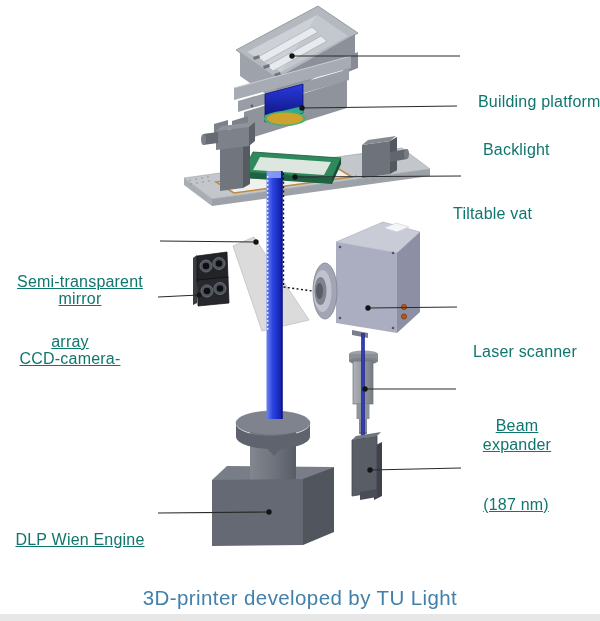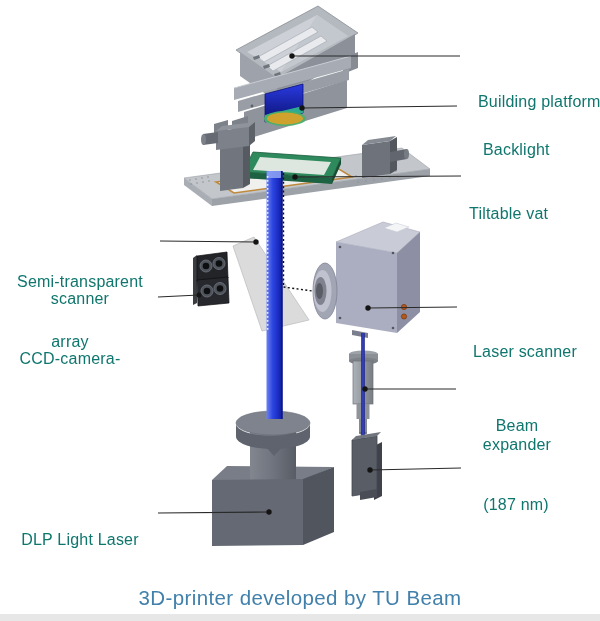--- a/index.html
+++ b/index.html
@@ -1,26 +1,26 @@
 <!DOCTYPE html>
 <html><head>
 <meta charset="utf-8">
 <style>
   html,body{margin:0;padding:0;background:#ffffff;}
   .stage{position:relative;width:600px;height:621px;background:#ffffff;overflow:hidden;
          font-family:"Liberation Sans",sans-serif;}
   .stage svg{position:absolute;left:0;top:0;}
   .lbl{position:absolute;color:#0f766e;font-size:16px;line-height:19px;letter-spacing:.2px;white-space:nowrap;margin-top:45px;}
   .lbl span{display:block;}
-  .lbl.centered{text-align:center;white-space:normal;}
+  .lbl.centered{text-align:center;white-space:normal;text-decoration:underline;}
   .lbl.tight span{line-height:17px;}
   
   #lbl-building{left:478px;top:47px;}
   #lbl-backlight{left:483px;top:95px;}
-  #lbl-vat{left:469px;top:159px;}
+  #lbl-vat{left:453px;top:159px;}
   #lbl-scanner{left:473px;top:297px;}
   
   #lbl-beamexp{left:467px;top:371px;width:100px;}
   #lbl-diode{left:461px;top:450px;width:110px;}
   
   #lbl-mirror{left:5px;top:228px;width:150px;}
   #lbl-ccd{left:0px;top:288px;width:140px;}
   #lbl-dlp{left:0px;top:485px;width:160px;}
   .caption{position:absolute;left:0;top:585px;width:600px;text-align:center;
            color:#4180ab;font-size:20.5px;line-height:25px;letter-spacing:.4px;}
@@ -247,37 +247,37 @@
     <span>Building platform</span>
   </div>
   <div class="lbl" id="lbl-backlight">
     <span>Backlight</span>
   </div>
   <div class="lbl" id="lbl-vat">
     <span>Tiltable vat</span>
   </div>
   <div class="lbl centered tight" id="lbl-mirror">
     <span>Semi-transparent</span>
-    <span>scanner</span>
+    <span>mirror</span>
   </div>
   <div class="lbl centered tight" id="lbl-ccd">
     <span>array</span>
     <span>CCD-camera-</span>
   </div>
   <div class="lbl centered" id="lbl-beamexp">
     <span>Beam</span>
     <span>expander</span>
   </div>
   <div class="lbl" id="lbl-scanner">
     <span>Laser scanner</span>
   </div>
   <div class="lbl centered" id="lbl-diode">
     <span>(187 nm)</span>
   </div>
   <div class="lbl centered" id="lbl-dlp">
-    <span>DLP Light Laser</span>
-  </div>
-
-  <div class="caption">3D-printer developed by TU Beam</div>
+    <span>DLP Wien Engine</span>
+  </div>
+
+  <div class="caption">3D-printer developed by TU Light</div>
 
 
   <div class="bottom-strip"></div>
 </div>
 
 </body></html>

